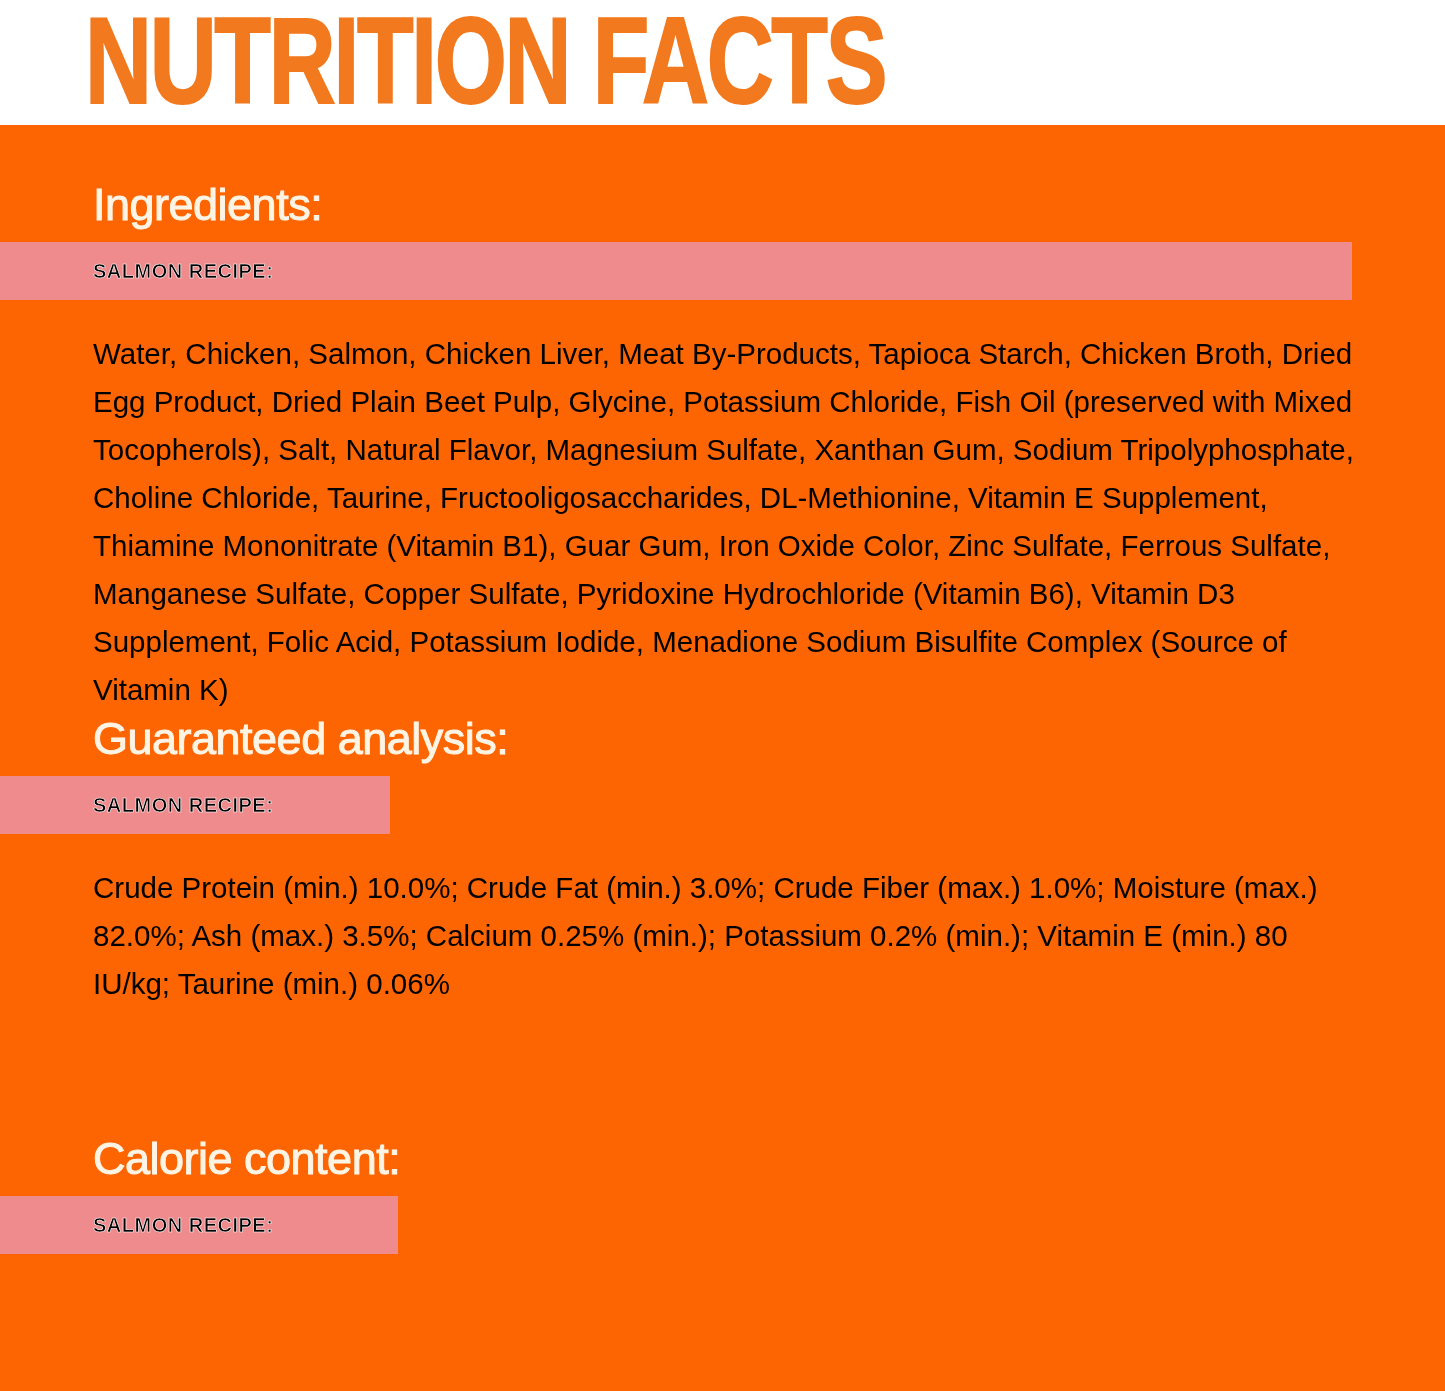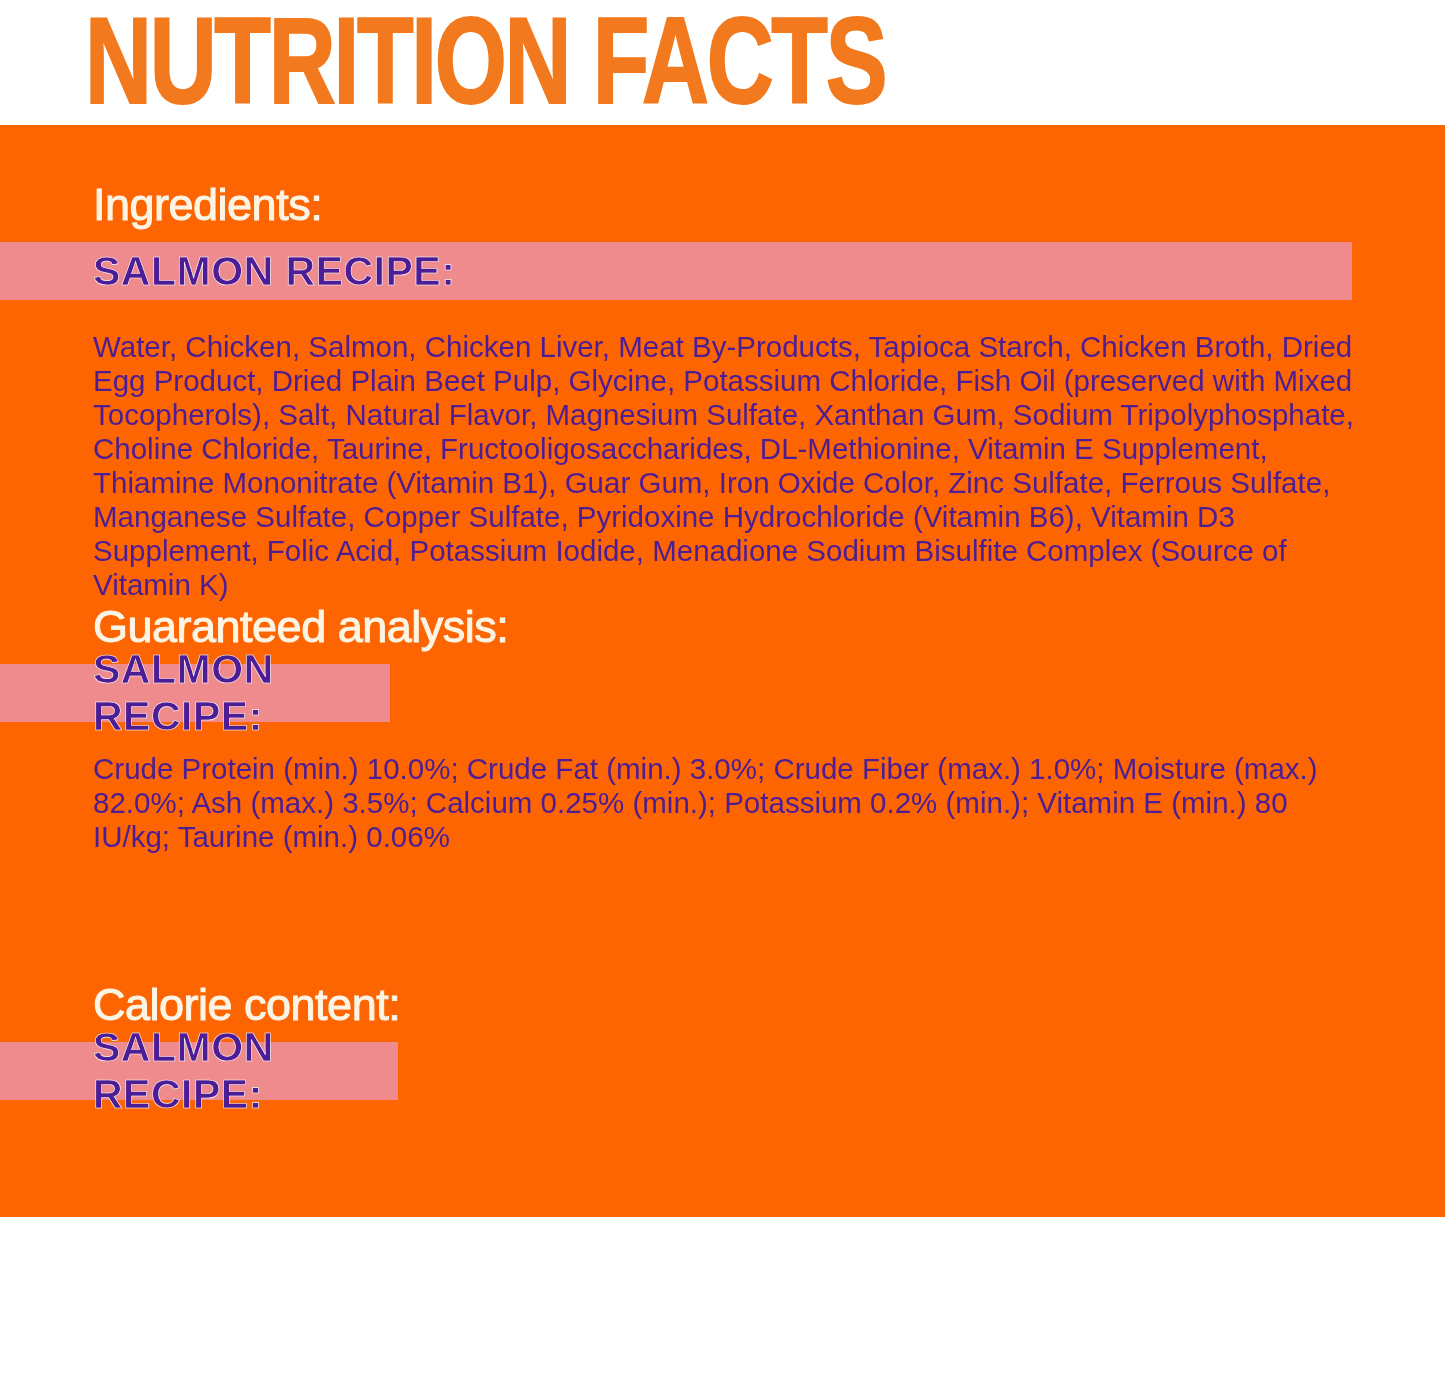--- a/index.html
+++ b/index.html
@@ -4,21 +4,21 @@
 <style>
   html, body {
     margin: 0;
     padding: 0;
     background: #ffffff;
     font-family: "Liberation Sans", sans-serif;
   }
   .page {
     position: relative;
     width: 1445px;
-    height: 1217px;
+    height: 1391px;
     background: #ffffff;
     overflow: hidden;
   }
   
   .header {
     height: 125px;
     background: #ffffff;
     overflow: hidden;
   }
   .title {
@@ -50,34 +50,34 @@
     -webkit-text-stroke: 1px #FCF4E4;
   }
   .banner {
     height: 58px;
     background: #EF8A8D;
     display: flex;
     align-items: center;
   }
   .banner-label {
     margin-left: 93px;
-    color: #4c1d95;
-    font-size: 41px;
+    color: #000000;
+    font-size: 20px;
     font-weight: bold;
     letter-spacing: 0.5px;
     -webkit-text-stroke: 0.6px #FEFCFB;
   }
   .banner-wide   { width: 1352px; }
   .banner-narrow { width: 390px; }
   .banner-narrow-3 { width: 398px; }
   .body-text {
     margin: 30px 75px 0 93px;
-    color: #4c1d95;
+    color: #000000;
     font-size: 29.5px;
-    line-height: 34px;
+    line-height: 48px;
     font-weight: normal;
     white-space: pre-line;
   }
   .gap-ga  { }
   .gap-cal { margin-top: 126px; }
 </style>
 </head>
 <body>
 
 <div class="page">

